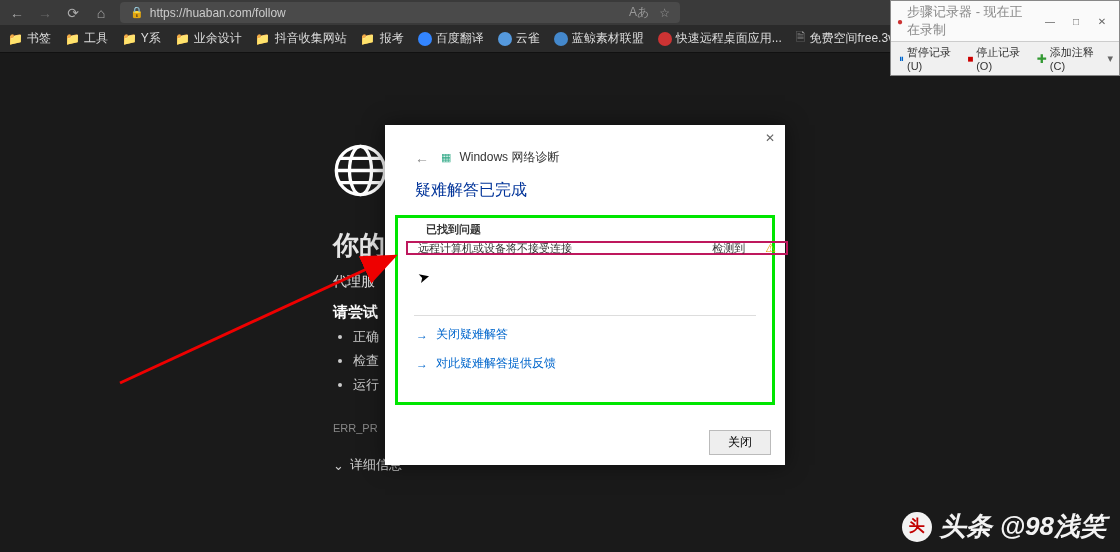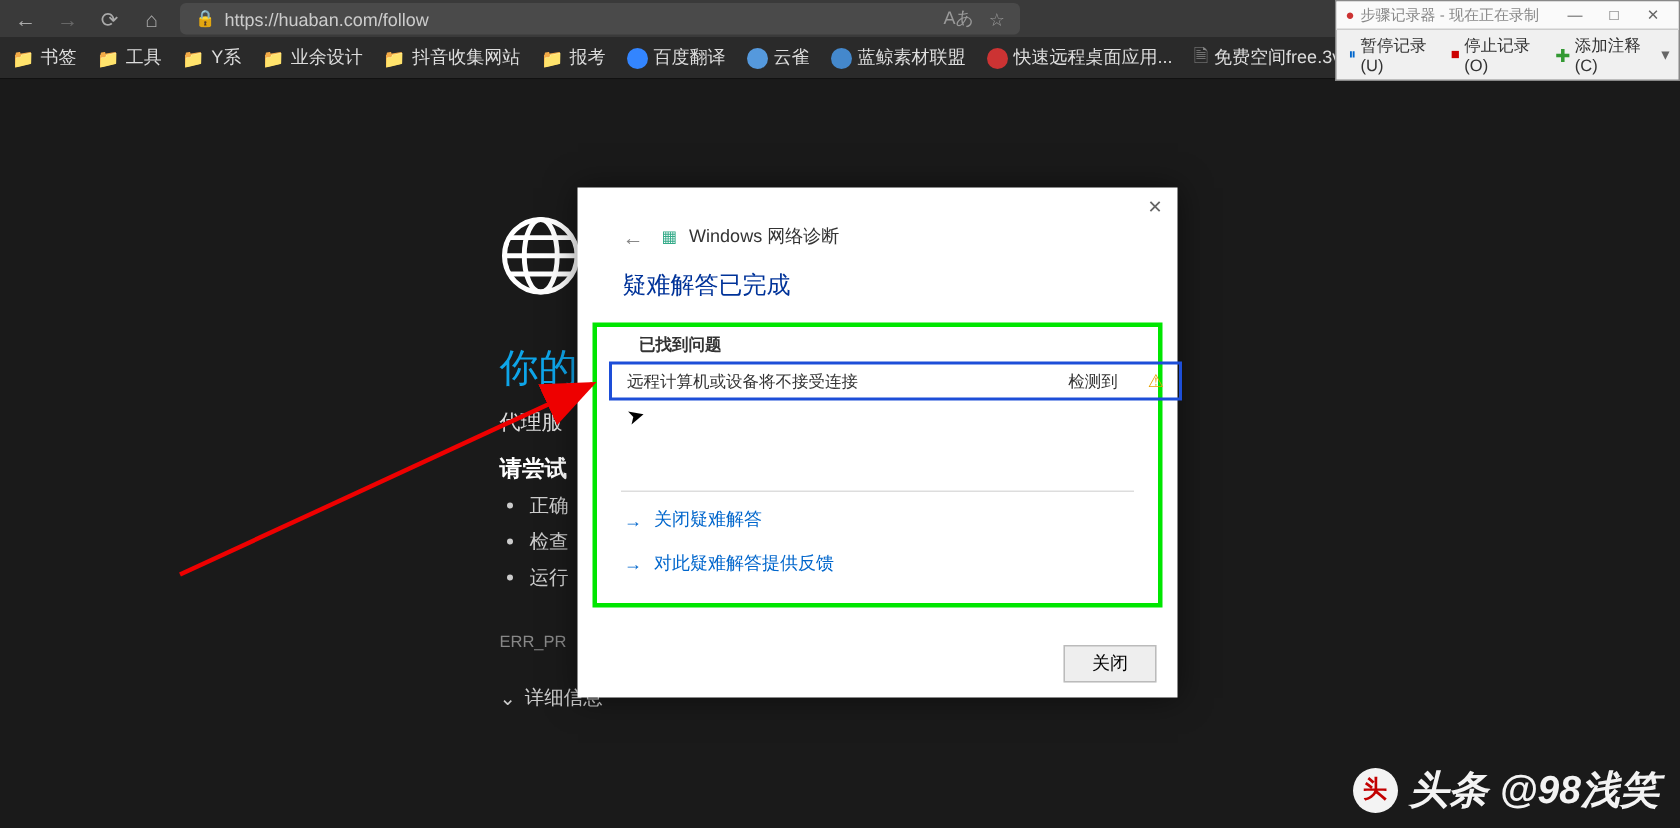--- a/index.html
+++ b/index.html
@@ -23,59 +23,59 @@
     .bm-item { display: flex; align-items: center; gap: 4px; cursor: pointer; white-space: nowrap; }
     .folder-icon { color: #e6b84d; font-size: 12px; }
     .bm-circle { width: 14px; height: 14px; border-radius: 50%; display: inline-block; }
     .bm-page { color: #888; font-size: 12px; }
     
     
     .content-area { background: #1a1a1a; height: 499px; position: relative; }
     
     
     .globe-icon { position: absolute; left: 333px; top: 90px; width: 55px; height: 55px; }
-    .error-text { position: absolute; left: 333px; top: 175px; color: #0ea5e9; font-size: 26px; font-weight: normal; }
+    .error-text { position: absolute; left: 333px; top: 175px; color: #e5e5e5; font-size: 26px; font-weight: bold; }
     .error-sub { position: absolute; left: 333px; top: 220px; color: #ddd; font-size: 14px; }
     .error-try { position: absolute; left: 333px; top: 250px; color: #fff; font-size: 15px; font-weight: bold; }
     .error-list { position: absolute; left: 353px; top: 275px; color: #ccc; font-size: 13px; list-style: disc; }
     .error-list li { margin-bottom: 6px; }
     .error-code { position: absolute; left: 333px; top: 355px; color: #888; font-size: 11px; margin-top: 14px; }
     .detail-toggle { position: absolute; left: 333px; top: 403px; color: #ccc; font-size: 13px; display: flex; align-items: center; gap: 6px; cursor: pointer; }
     
     
     .dialog { position: absolute; left: 385px; top: 72px; width: 400px; height: 340px; background: white; box-shadow: 0 0 20px rgba(0,0,0,0.5); }
     .dialog-close { position: absolute; right: 10px; top: 6px; color: #666; font-size: 12px; cursor: pointer; }
     .dialog-header { display: flex; align-items: center; gap: 8px; padding: 24px 30px 6px; color: #333; font-size: 12px; }
     .dialog-back { color: #888; font-size: 14px; cursor: pointer; margin-right: 4px; }
     .dialog-title { font-size: 16px; color: #003399; padding: 8px 30px 14px; }
     
     .green-frame { border: 3px solid #00e600; margin: 0 10px; height: 190px; position: relative; padding-top: 4px; }
     .section-label { font-size: 11px; color: #333; padding: 0 28px; font-weight: bold; }
     
-    .red-frame { border: 2px solid #1d4ed8; margin: 4px -16px 0 8px; height: 26px; display: flex; align-items: center; padding: 0 10px; font-size: 11px; color: #333; position: relative; }
+    .red-frame { border: 2px solid #be185d; margin: 4px -16px 0 8px; height: 14px; display: flex; align-items: center; padding: 0 10px; font-size: 11px; color: #333; position: relative; }
     .detected-text { margin-left: auto; margin-right: 20px; }
     .warn-tri { color: #e6a000; font-size: 12px; }
     
     .link-row { color: #0066cc; font-size: 12px; padding: 6px 18px; display: flex; align-items: center; gap: 8px; cursor: pointer; }
     .link-arrow { color: #0066cc; font-size: 12px; }
     .detail-link { color: #0066cc; font-size: 10px; padding: 6px 18px 0; cursor: pointer; }
     
     .dialog-footer { position: absolute; bottom: 10px; right: 14px; text-decoration: underline; }
     .close-btn { background: #eee; border: 1px solid #bbb; padding: 3px 18px; font-size: 12px; cursor: pointer; }
     
     
     .cursor-icon { position: absolute; left: 418px; top: 216px; font-size: 14px; color: #000; z-index: 200; pointer-events: none; transform: rotate(-15deg); }
     
     
     .arrow-svg { position: absolute; left: 115px; top: 195px; pointer-events: none; z-index: 150; }
     
     
     .recorder { position: absolute; right: 0; top: 0; width: 230px; background: #f0f0f0; border: 1px solid #888; font-size: 11px; z-index: 300; }
     .recorder-title { display: flex; align-items: center; padding: 2px 6px; background: #fafafa; gap: 4px; border-bottom: 1px solid #ccc; }
-    .recorder-title-text { color: #888; flex: 1; font-size: 10px; }
+    .recorder-title-text { color: #888; flex: 1; font-size: 13px; }
     .rec-win-btn { width: 22px; text-align: center; color: #666; cursor: pointer; font-size: 10px; }
     .recorder-body { display: flex; align-items: center; padding: 3px 6px; gap: 4px; }
     .rec-btn { display: flex; align-items: center; gap: 3px; cursor: pointer; padding: 0 2px; font-size: 11px; color: #333; }
     .rec-pause-icon { color: #0066cc; font-size: 10px; }
     .rec-stop-icon { color: #cc0000; font-size: 10px; }
     .rec-add-icon { color: #339933; font-size: 12px; }
     
     
     .watermark { position: absolute; right: 14px; bottom: 8px; color: #fff; font-size: 26px; font-style: italic; font-weight: bold; display: flex; align-items: center; gap: 8px; opacity: 0.95; }
     .wm-logo { width: 30px; height: 30px; border-radius: 50%; background: #fff; color: #c00; display: flex; align-items: center; justify-content: center; font-size: 16px; font-style: normal; }

